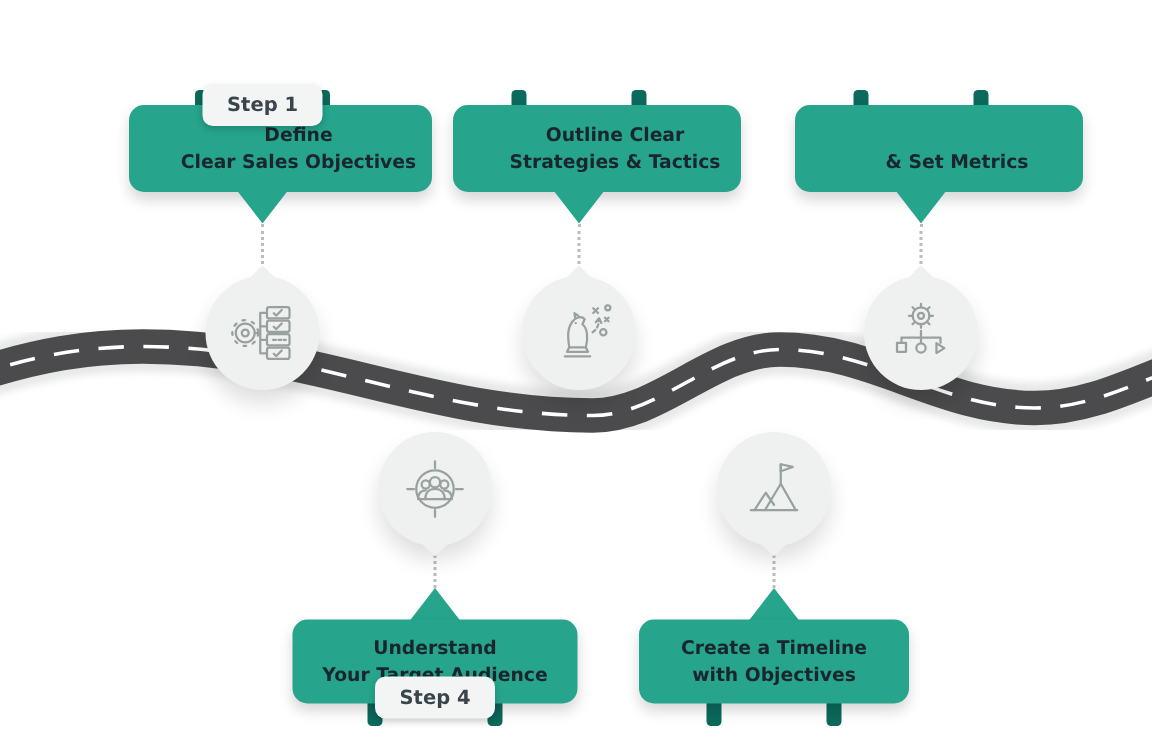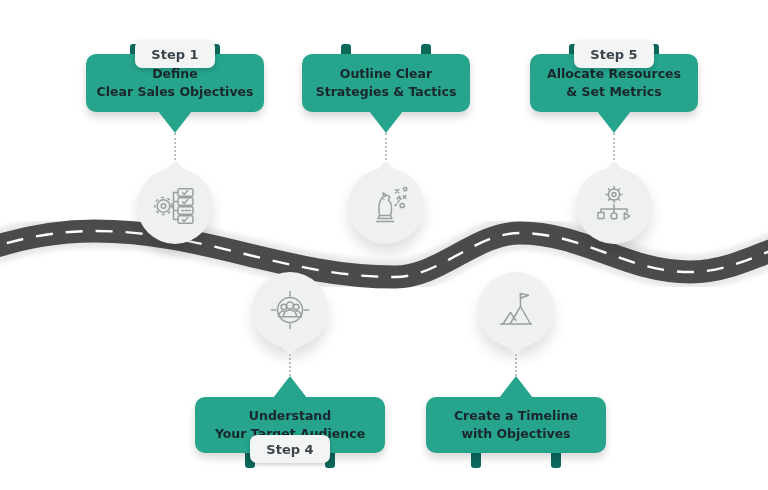--- a/index.html
+++ b/index.html
@@ -9,31 +9,31 @@
     background: var(--background, #fff);
   }
 
   
   .road-svg { position:absolute; left:0; top:0; z-index:1; }
   .road-glow { fill:none; stroke:#e7e9e8; stroke-width:34; filter:url(#soft); }
   .road-body { fill:none; stroke:var(--road,#4b4b4d); stroke-width:23; }
   .road-dash { fill:none; stroke:var(--road-dash,#ffffff); stroke-width:2.4; stroke-dasharray:17 13; }
 
   
-  .step { position:absolute; z-index:2; height:218px; }
+  .step { position:absolute; z-index:2; height:218px;margin-top:16px; }
   .step.top { top:40px; }
   .step.bottom { top:272px; }
 
   .box {
     position:absolute; left:0; width:100%; height:58px; z-index:2;
     background:var(--teal,#26a48c); border-radius:10px;
     box-shadow:0 5px 9px rgba(0,0,0,.16);
     display:flex; align-items:center; justify-content:center; text-align:center;
   }
-  .step.top .box { top:14px; }
+  .step.top .box { top:14px;padding-left:24px; }
   .step.bottom .box { top:125px; height:56px; }
 
   .title { font-size:12.5px; font-weight:bold; color:var(--title-text,#1a262e); line-height:1.45; white-space:nowrap; }
 
   .badge {
     position:absolute; left:50%; transform:translateX(-50%); width:80px; height:28px; z-index:3;
     background:var(--badge-bg,#f3f5f4); border-radius:7px;
     box-shadow:0 2px 5px rgba(0,0,0,.18);
     display:flex; align-items:center; justify-content:center;
   }
@@ -147,26 +147,23 @@
         <circle cx="40.2" cy="23.5" r="2.1"></circle>
         <path d="M33 23.5 C35.5 22 37 19.5 37.3 16" stroke-dasharray="2.4 2"></path>
         <polyline points="35.2 16.8 37.4 14.2 38.9 17.3"></polyline>
       </svg>
     </div>
   </div>
 
   <div class="step top" style="left:530px; width:168px;">
     <span class="tab left"></span>
     <span class="tab right"></span>
-    <div class="badge">
-      <span class="badge-text">Step 5</span>
-    </div>
-    <div class="box">
-      <div class="title">
-        <span>Allocate Resources</span><br>
+    <div class="box">
+      <div class="title">
+        <br>
         <span>&amp; Set Metrics</span>
       </div>
     </div>
     <div class="pointer"></div>
     <div class="connector"></div>
     <div class="bubble">
       <svg class="icon" width="48" height="48" viewBox="0 0 48 48">
         <circle cx="24" cy="12.5" r="5.6"></circle>
         <circle cx="24" cy="12.5" r="2"></circle>
         <path d="M29.6 12.5 L32 12.5 M27.96 16.46 L29.66 18.16 M24 18.1 L24 20.5 M20.04 16.46 L18.34 18.16 M18.4 12.5 L16 12.5 M20.04 8.54 L18.34 6.84 M24 6.9 L24 4.5 M27.96 8.54 L29.66 6.84"></path>

